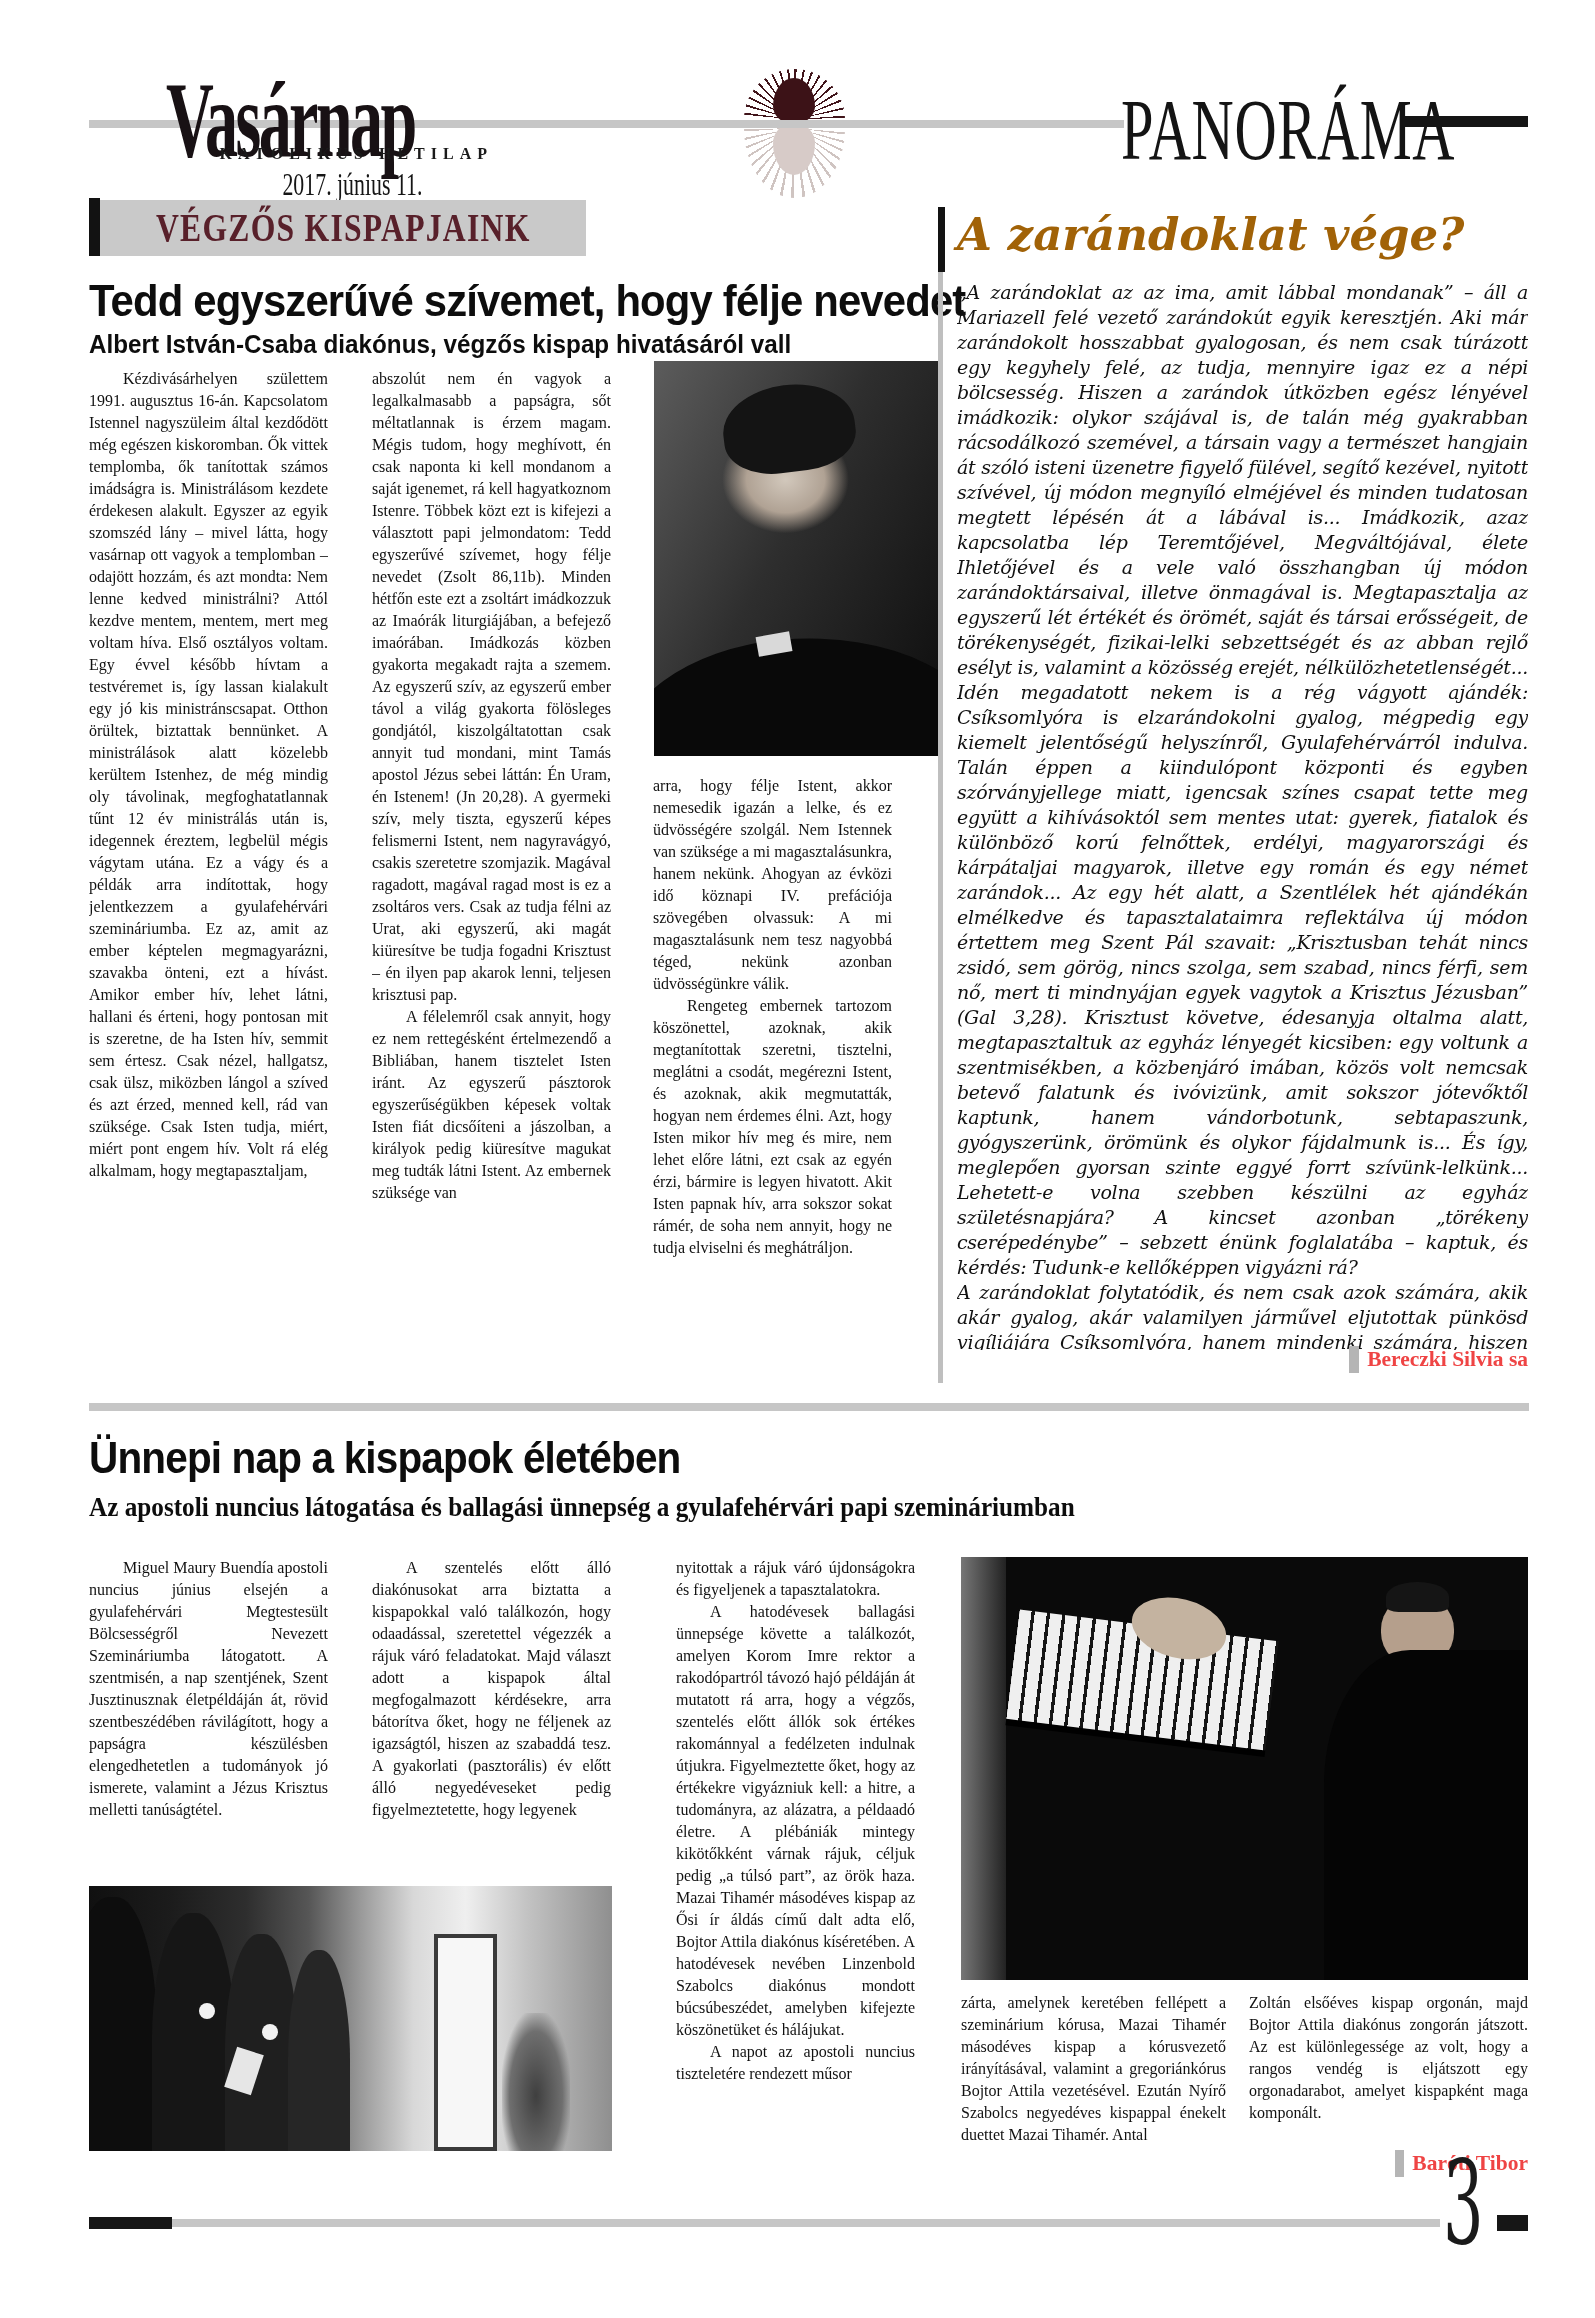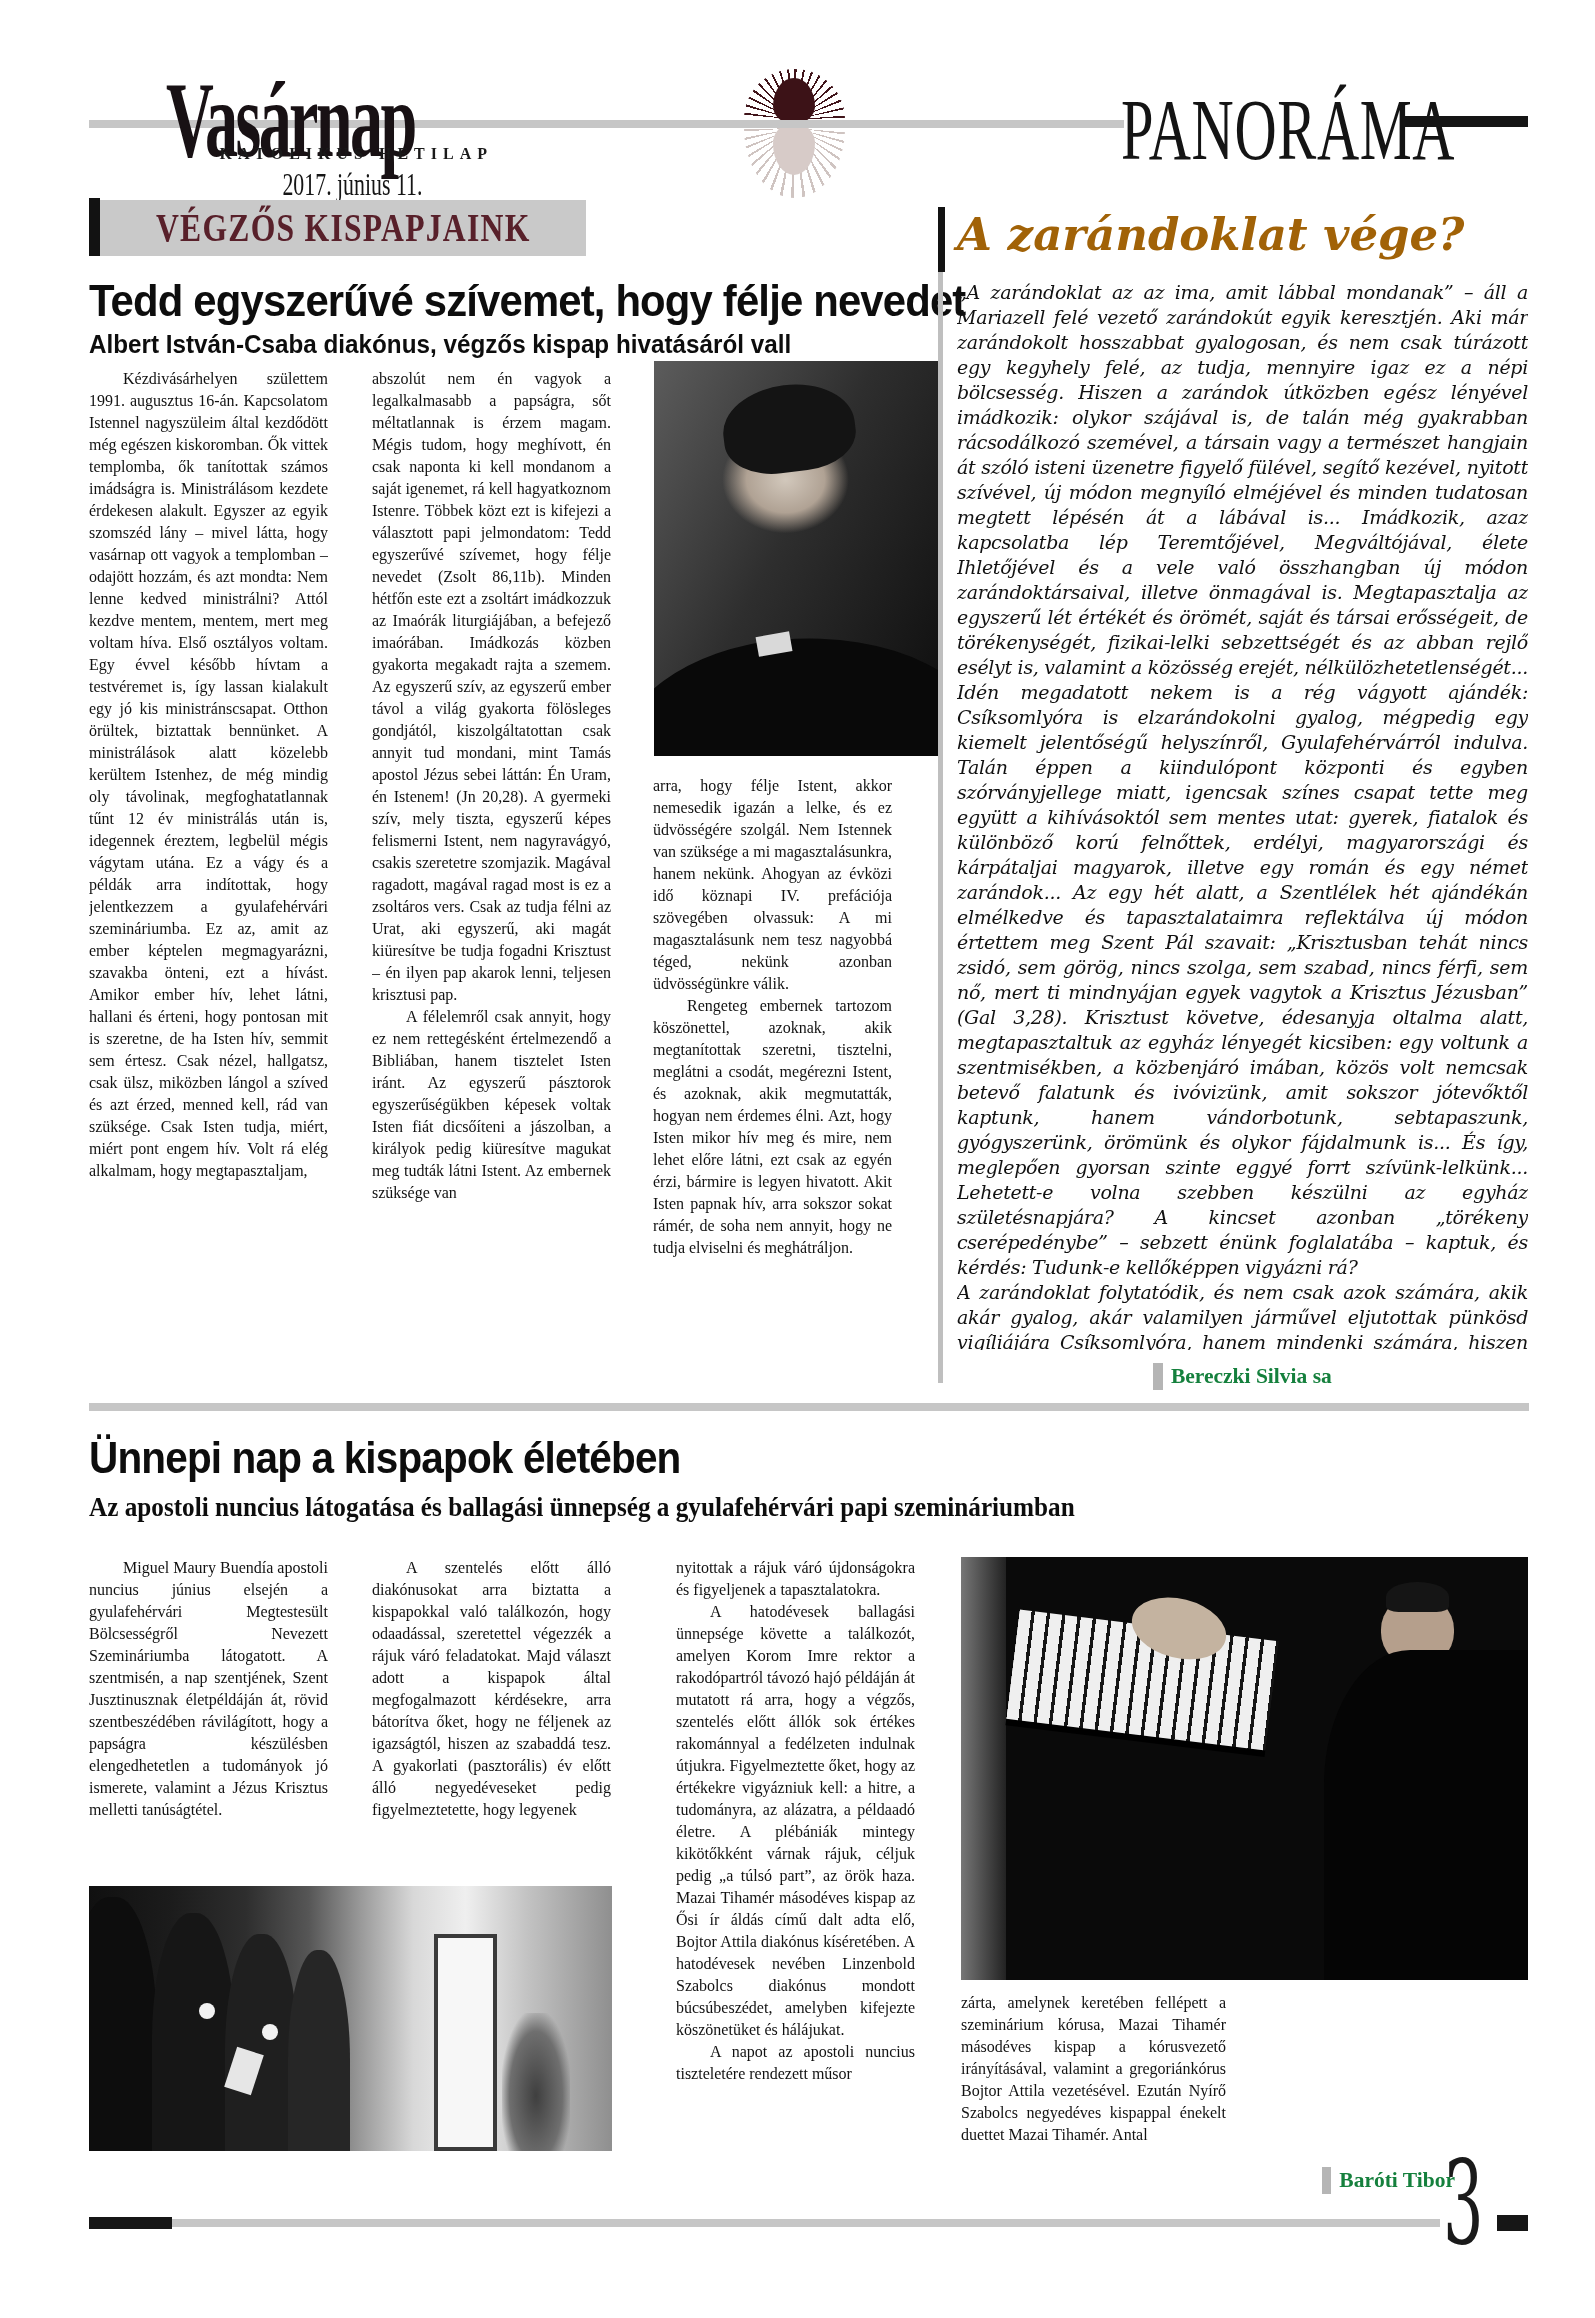--- a/index.html
+++ b/index.html
@@ -67,22 +67,22 @@
       transform:rotate(-10deg);}
 
   
   #divider-black{left:938px;top:207px;width:6.5px;height:65px;background:#131313;}
   #divider-gray{left:938px;top:272px;width:4.7px;height:1111px;background:#bfbfbf;}
   #pil-title{left:957px;top:208px;font-family:"DejaVu Serif",serif;font-style:italic;font-weight:bold;
       font-size:45px;white-space:nowrap;color:#a16207;}
   #pil-body{left:957px;top:280px;width:571px;height:1070px;font-family:"DejaVu Serif",serif;font-style:italic;
       font-size:19px;line-height:25px;letter-spacing:-0.3px;text-align:justify;overflow:hidden;}
   #pil-body p{margin:0;text-indent:0;}
-  .byline{display:flex;align-items:center;justify-content:center;gap:8.4px;
-      font-family:"Liberation Serif",serif;font-weight:bold;font-size:21.5px;color:#15803d;margin-top:17px;}
+  .byline{display:flex;align-items:center;justify-content:flex-end;gap:8.4px;
+      font-family:"Liberation Serif",serif;font-weight:bold;font-size:21.5px;color:#ef4444;}
   .byline .byline-bar{width:9.3px;height:27px;background:#b5b5b5;}
   #pil-byline{left:957px;top:1346px;width:571px;}
 
   #rule-mid{left:89px;top:1403px;width:1440px;height:7.5px;background:#c6c6c6;}
 
   
   #a2-title{left:89px;top:1433px;font-family:"Liberation Sans",sans-serif;font-weight:bold;font-size:44px;
       transform:scaleX(0.92);transform-origin:left top;letter-spacing:-0.9px;white-space:nowrap;color:#0d0d0d;}
   #a2-sub{left:89px;top:1491px;font-family:"Liberation Serif",serif;font-weight:bold;font-size:28px;
       transform:scaleX(0.9);transform-origin:left top;white-space:nowrap;color:#0d0d0d;}
@@ -202,20 +202,23 @@
       <p>A szentelés előtt álló diakónusokat arra biztatta a kispapokkal való találkozón, hogy odaadással, szeretettel végezzék a rájuk váró feladatokat. Majd választ adott a kispapok által megfogalmazott kérdésekre, arra bátorítva őket, hogy ne féljenek az igazságtól, hiszen az szabaddá tesz. A gyakorlati (pasztorális) év előtt álló negyedéveseket pedig figyelmeztetette, hogy legyenek</p>
     </div>
   <div class="abs body-col" id="a2-col3">
       <p>nyitottak a rájuk váró újdonságokra és figyeljenek a tapasztalatokra.</p>
       <p>A hatodévesek ballagási ünnepsége követte a találkozót, amelyen Korom Imre rektor a rakodópartról távozó hajó példáján át mutatott rá arra, hogy a végzős, szentelés előtt állók sok értékes rakománnyal a fedélzeten indulnak útjukra. Figyelmeztette őket, hogy az értékekre vigyázniuk kell: a hitre, a tudományra, az alázatra, a példaadó életre. A plébániák mintegy kikötőkként várnak rájuk, céljuk pedig „a túlsó part”, az örök haza. Mazai Tihamér másodéves kispap az Ősi ír áldás című dalt adta elő, Bojtor Attila diakónus kíséretében. A hatodévesek nevében Linzenbold Szabolcs diakónus mondott búcsúbeszédet, amelyben kifejezte köszönetüket és hálájukat.</p>
       <p>A napot az apostoli nuncius tiszteletére rendezett műsor</p>
     </div>
   <div class="abs body-col" id="a2-col4">
       <p>zárta, amelynek keretében fellépett a szeminárium kórusa, Mazai Tihamér másodéves kispap a kórusvezető irányításával, valamint a gregoriánkórus Bojtor Attila vezetésével. Ezután Nyírő Szabolcs negyedéves kispappal énekelt duettet Mazai Tihamér. Antal</p>
     </div>
+  <div class="abs body-col" id="a2-col5">
+      <p>Zoltán elsőéves kispap orgonán, majd Bojtor Attila diakónus zongorán játszott. Az est különlegessége az volt, hogy a rangos vendég is eljátszott egy orgonadarabot, amelyet kispapként maga komponált.</p>
+    </div>
   <div class="abs byline" id="a2-byline">
     <span class="byline-bar"></span>
     <span>Baróti Tibor</span>
   </div>
 
   <div class="abs" id="groupphoto">
     <div class="fig fig1"></div>
     <div class="fig fig2"></div>
     <div class="fig fig3"></div>
     <div class="fig fig4"></div>

